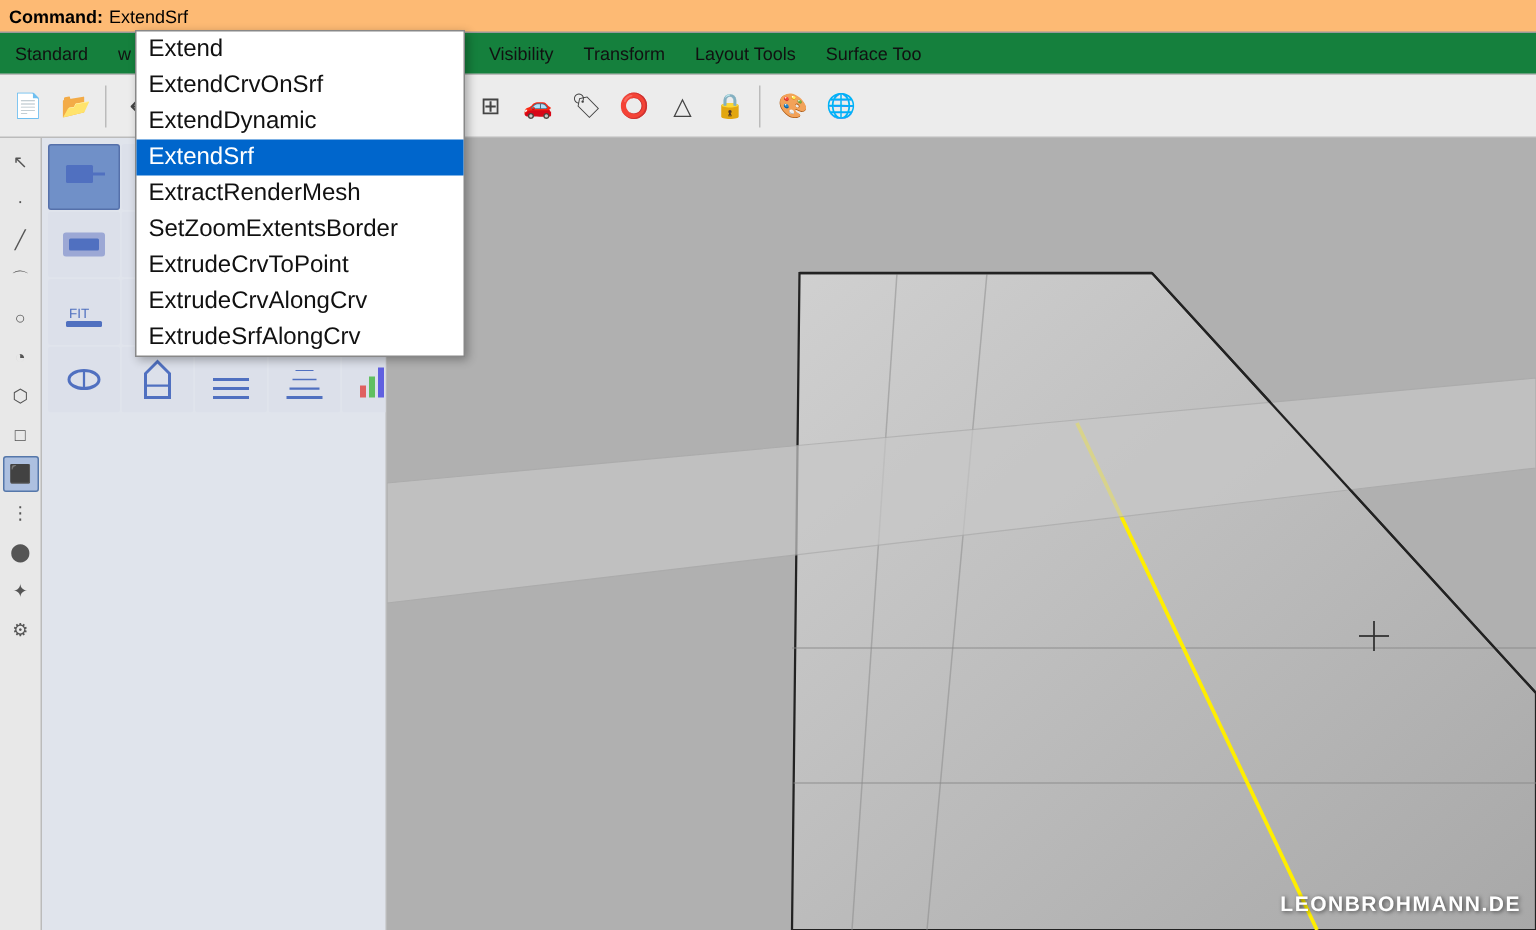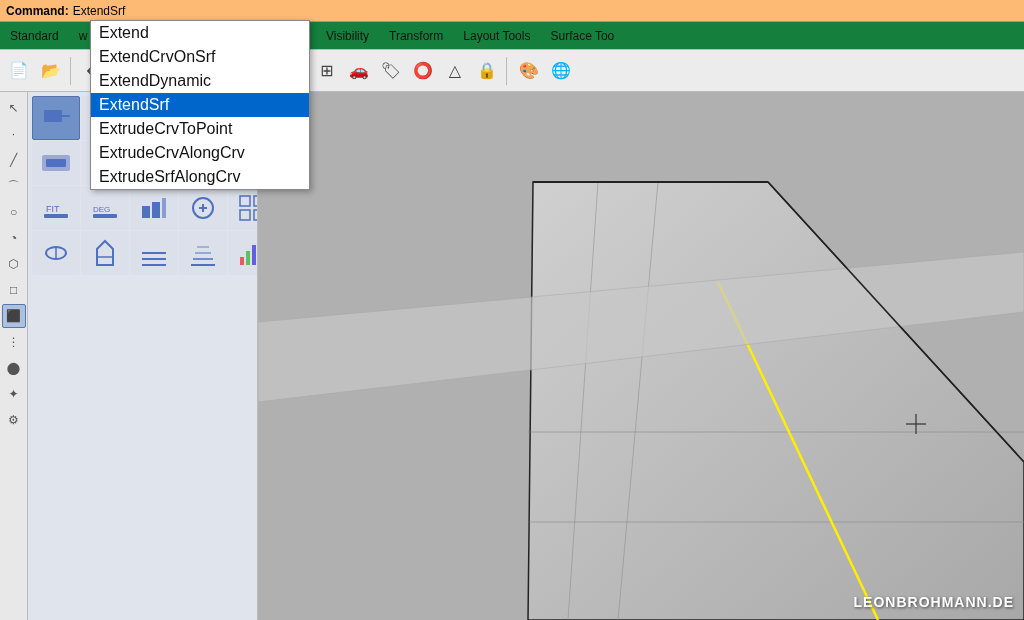--- a/index.html
+++ b/index.html
@@ -202,20 +202,22 @@
 <div id="command-bar">
   <span class="cmd-label">Command:</span>
   <span>ExtendSrf</span>
 </div>
 
 <div id="autocomplete-menu">
 <div class="ac-item">Extend</div>
     <div class="ac-item">ExtendCrvOnSrf</div>
     <div class="ac-item">ExtendDynamic</div>
     <div class="ac-item selected">ExtendSrf</div>
+    <div class="ac-item">ExtractRenderMesh</div>
+    <div class="ac-item">SetZoomExtentsBorder</div>
     <div class="ac-item">ExtrudeCrvToPoint</div>
     <div class="ac-item">ExtrudeCrvAlongCrv</div>
     <div class="ac-item">ExtrudeSrfAlongCrv</div>
   </div>
 
 <div id="menu-bar">
 <div class="menu-item">Standard</div>
     <div class="menu-item">w</div>
     <div class="menu-item">Display</div>
     <div class="menu-item">Select</div>

